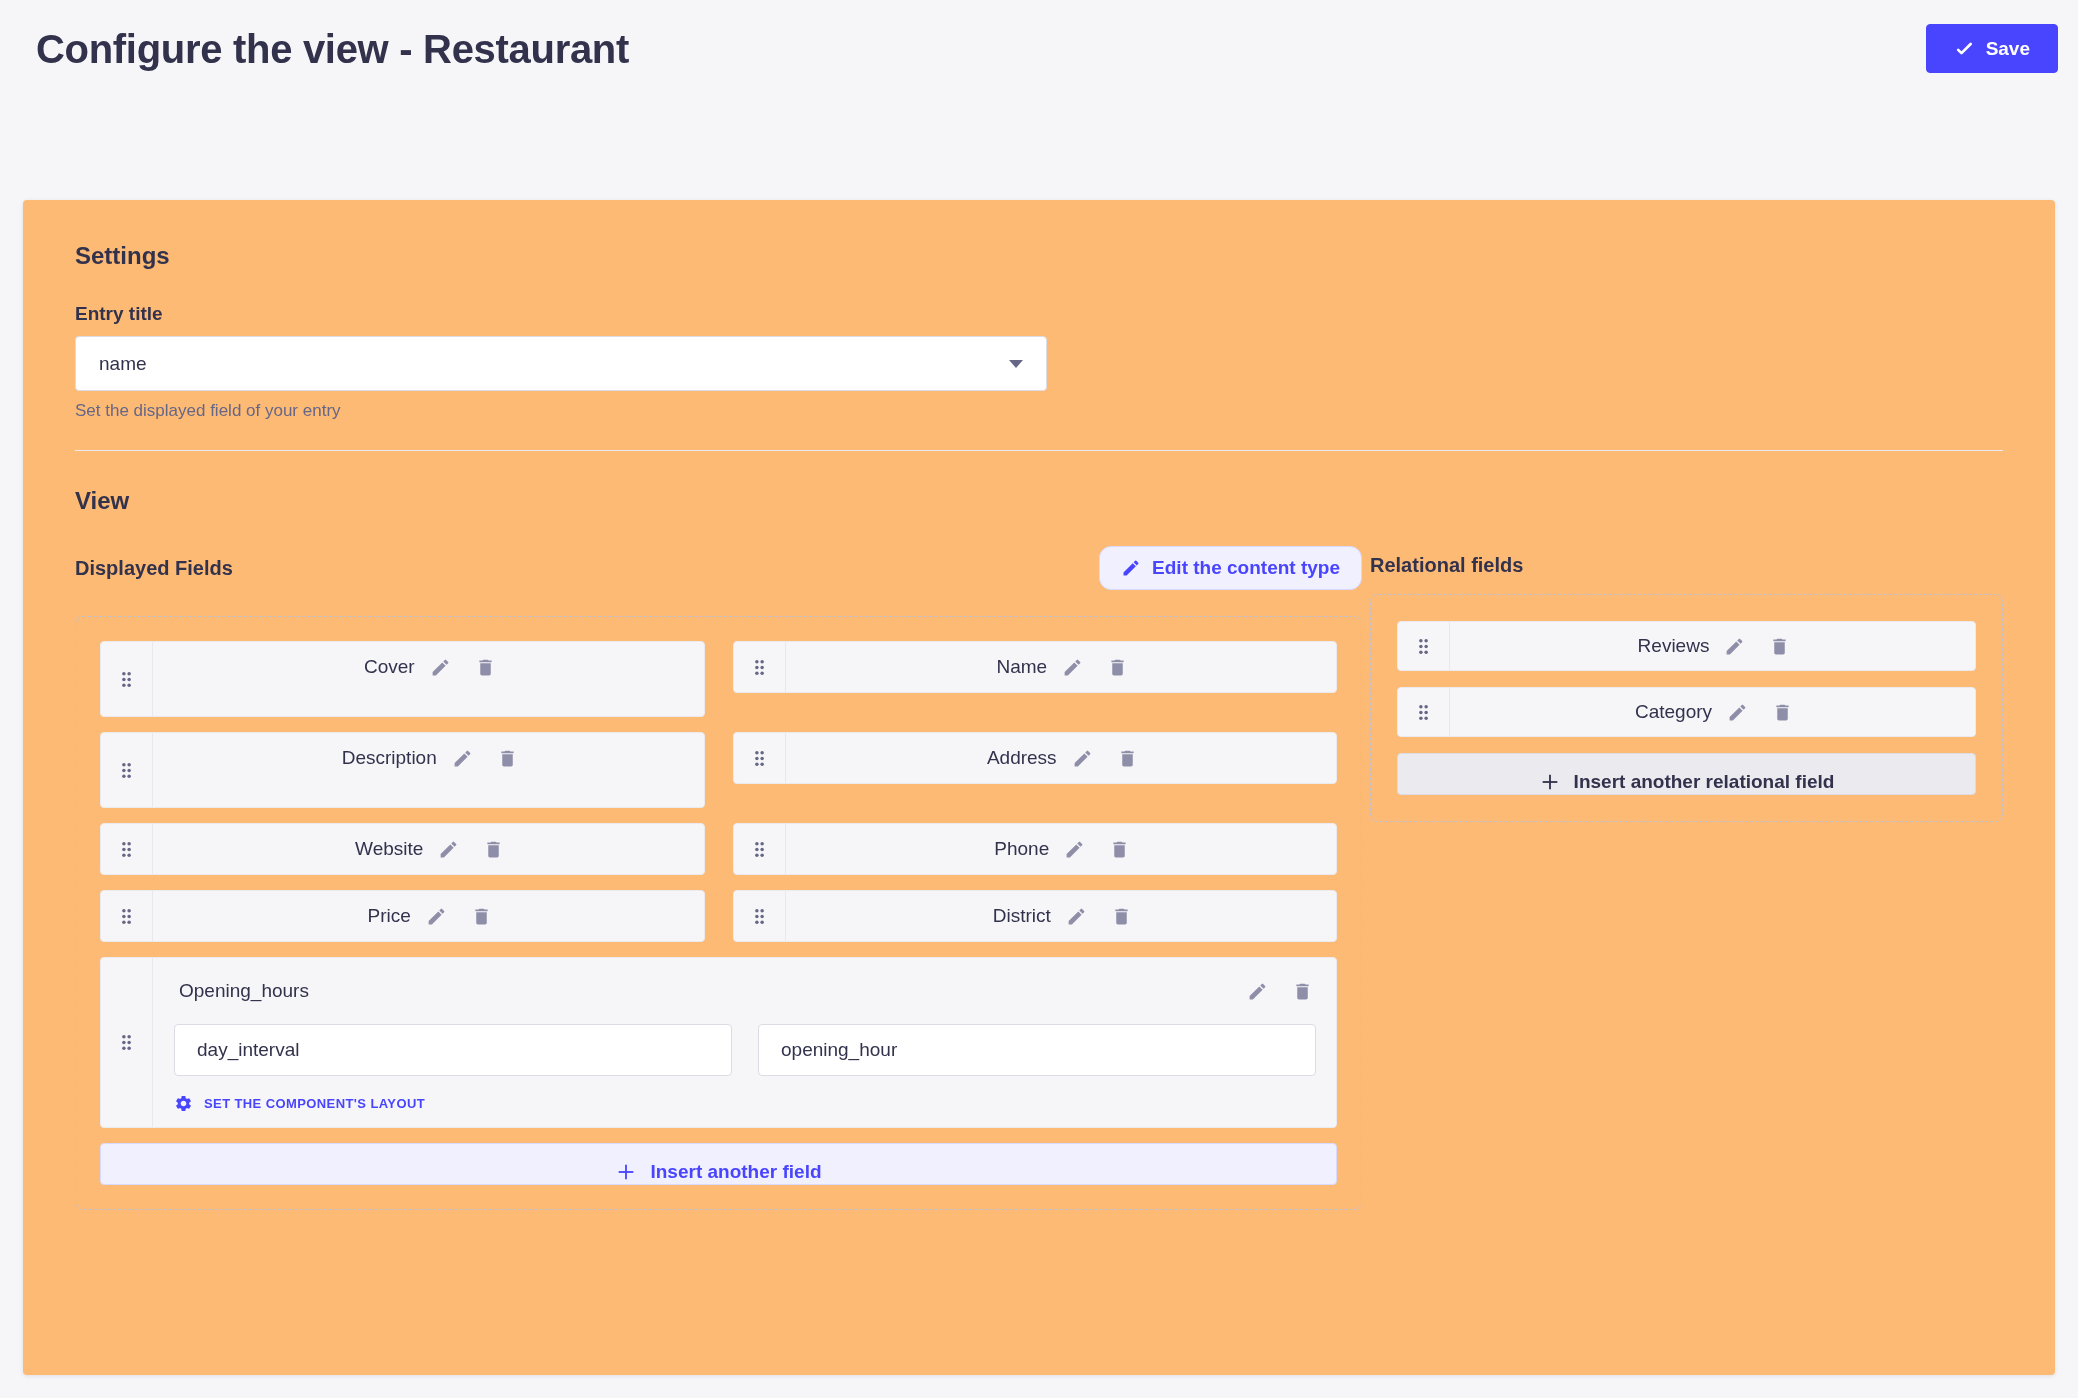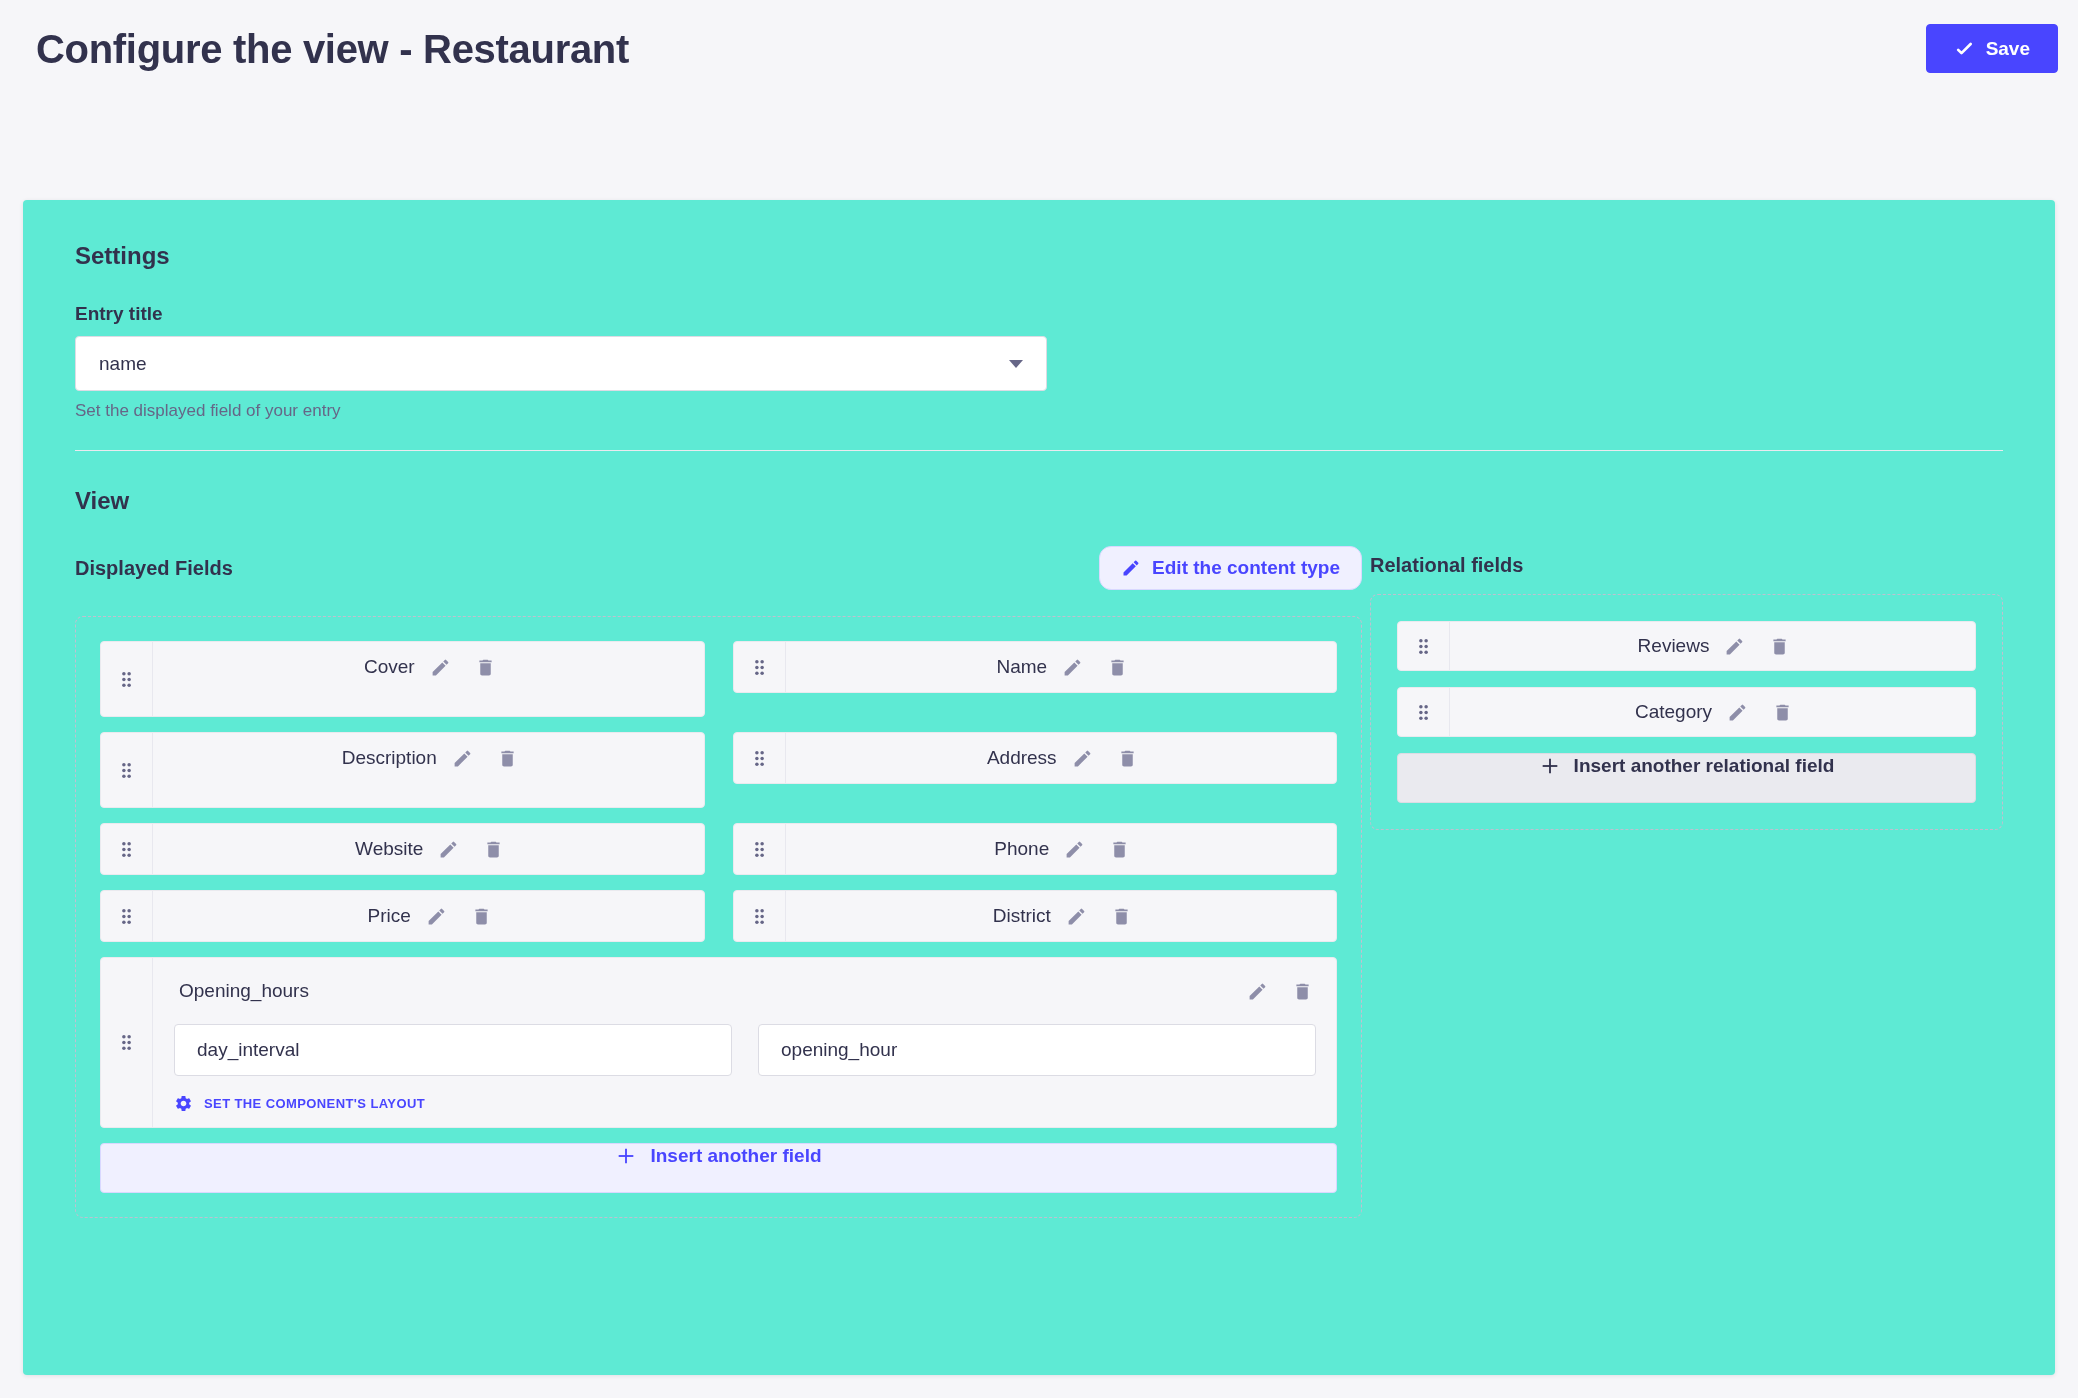--- a/index.html
+++ b/index.html
@@ -18,21 +18,21 @@
   .save-btn {
     position:absolute; top:24px; right:20px; height:49px; padding:0 27px;
     background:#4945ff; border:1px solid #4945ff; border-radius:4px;
     color:#ffffff; font-size:19px; font-weight:700; font-family:inherit;
     display:flex; align-items:center; gap:12px; cursor:pointer;
   }
 
   
   .card {
     position:absolute; left:23px; right:23px; top:200px; height:1175px;
-    background:#5eead4; border-radius:4px;
+    background:#fdba74; border-radius:4px;
     box-shadow:0 1px 4px rgba(33,33,52,0.1);
     padding:42px 52px;
   }
   .section-heading { margin:0; font-size:24px; font-weight:700; color:#32324d; }
   .entry-label { display:block; margin-top:33px; font-size:19px; font-weight:700; }
   .select {
     margin-top:11px; width:972px; height:55px; background:#fff;
     border:1px solid #dcdce4; border-radius:4px;
     display:flex; align-items:center; justify-content:space-between;
     padding:0 23px; font-size:19px; color:#32324d; cursor:pointer;
@@ -85,21 +85,21 @@
     display:flex; align-items:center; padding:0 22px; font-size:19px; font-weight:500; color:#32324d;
   }
   .col1 { grid-column:1; }
   .layout-link {
     display:flex; align-items:center; gap:11px; margin:18px 0 2px 21px; padding:0;
     background:none; border:none; color:#4945ff; font-family:inherit;
     font-size:13px; font-weight:700; letter-spacing:0.4px; cursor:pointer;
   }
 
   .insert-btn {
-    height:50px; border-radius:4px; display:flex; align-items:flex-start; justify-content:center;
+    height:42px; border-radius:4px; display:flex; align-items:flex-end; justify-content:center;
     gap:13px; font-size:19px; font-weight:700; font-family:inherit; cursor:pointer;
   }
   .insert-primary { background:#f0f0ff; border:1px solid #d9d8ff; color:#4945ff; }
   .insert-neutral { background:#eaeaef; border:1px solid #dcdce4; color:#32324d; }
 
   
   .rel-heading { font-size:20px; font-weight:700; margin-top:8px; }
   .rel-dashed {
     border:1px dashed #c0c0cf; border-radius:8px; margin-top:17px; padding:26px;
     display:flex; flex-direction:column; gap:16px;

